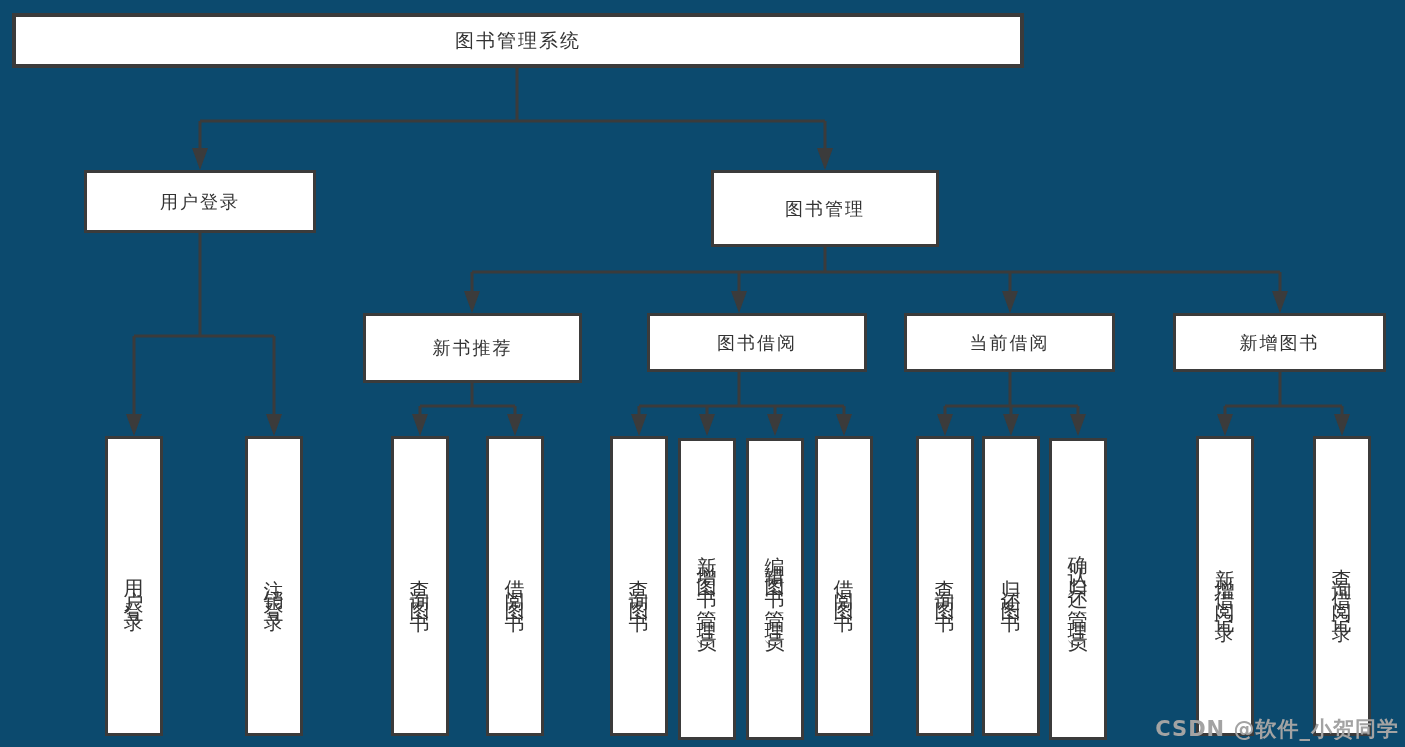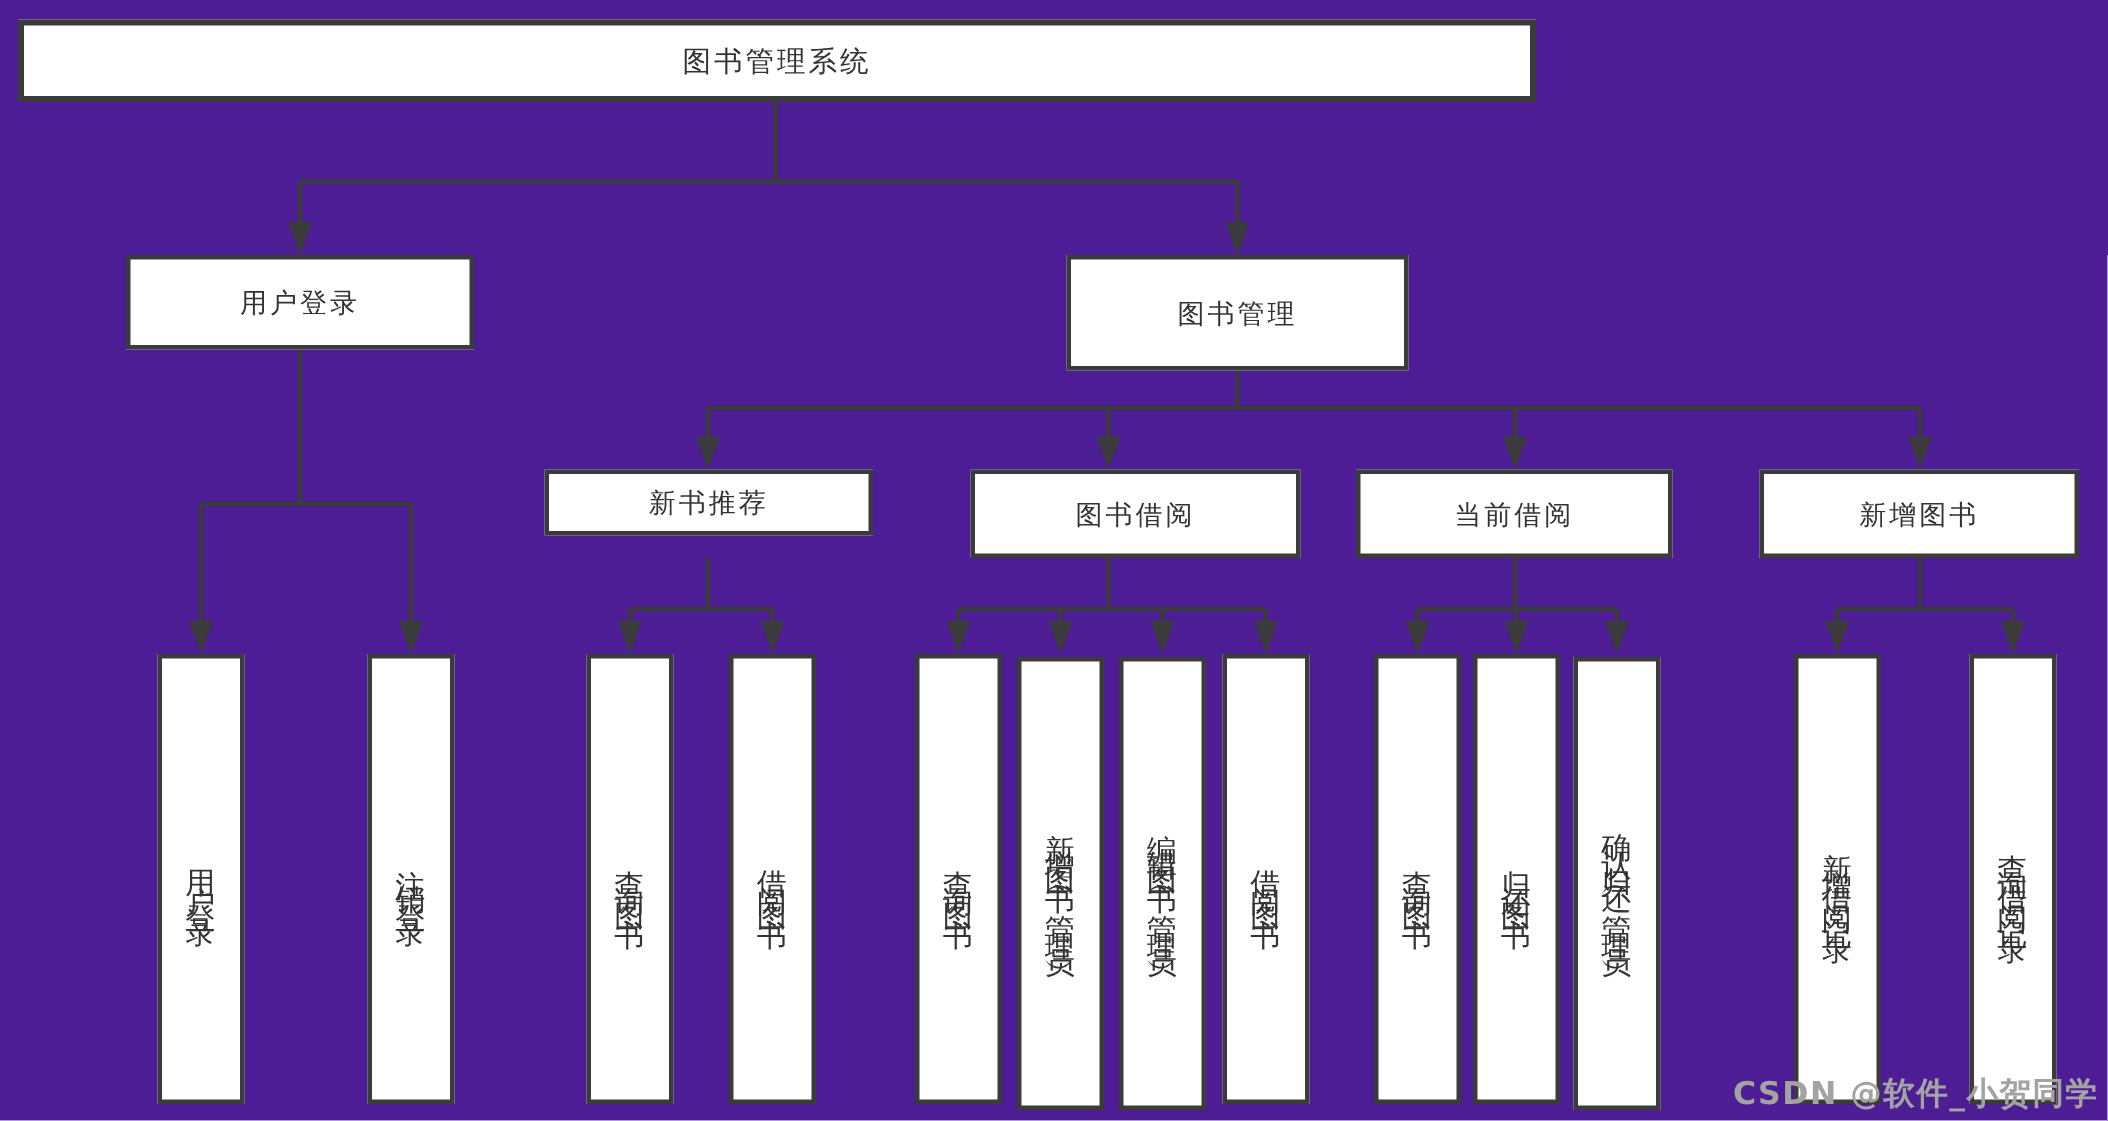--- a/index.html
+++ b/index.html
@@ -5,21 +5,21 @@
   html, body {
     margin: 0;
     padding: 0;
     background: #ffffff;
     font-family: "DejaVu Sans", "Liberation Sans", sans-serif;
   }
   #stage {
     position: relative;
     width: 1405px;
     height: 747px;
-    background: #4c1d95;
+    background: #0c4a6e;
     overflow: hidden;
   }
   #connectors {
     position: absolute;
     left: 0; top: 0;
     width: 1405px;
     height: 747px;
   }
   .node {
     position: absolute;
@@ -105,21 +105,21 @@
     <span class="hlabel">图书管理系统</span>
   </div>
 
   <div class="node mid" style="left:84px; top:170px; width:232px; height:63px;">
     <span class="hlabel">用户登录</span>
   </div>
   <div class="node mid" style="left:711px; top:170px; width:228px; height:77px;">
     <span class="hlabel">图书管理</span>
   </div>
 
-  <div class="node lvl3" style="left:363px; top:313px; width:219px; height:44px;">
+  <div class="node lvl3" style="left:363px; top:313px; width:219px; height:70px;">
     <span class="hlabel">新书推荐</span>
   </div>
   <div class="node lvl3" style="left:647px; top:313px; width:220px; height:59px;">
     <span class="hlabel">图书借阅</span>
   </div>
   <div class="node lvl3" style="left:904px; top:313px; width:211px; height:59px;">
     <span class="hlabel">当前借阅</span>
   </div>
   <div class="node lvl3" style="left:1173px; top:313px; width:213px; height:59px;">
     <span class="hlabel">新增图书</span>

